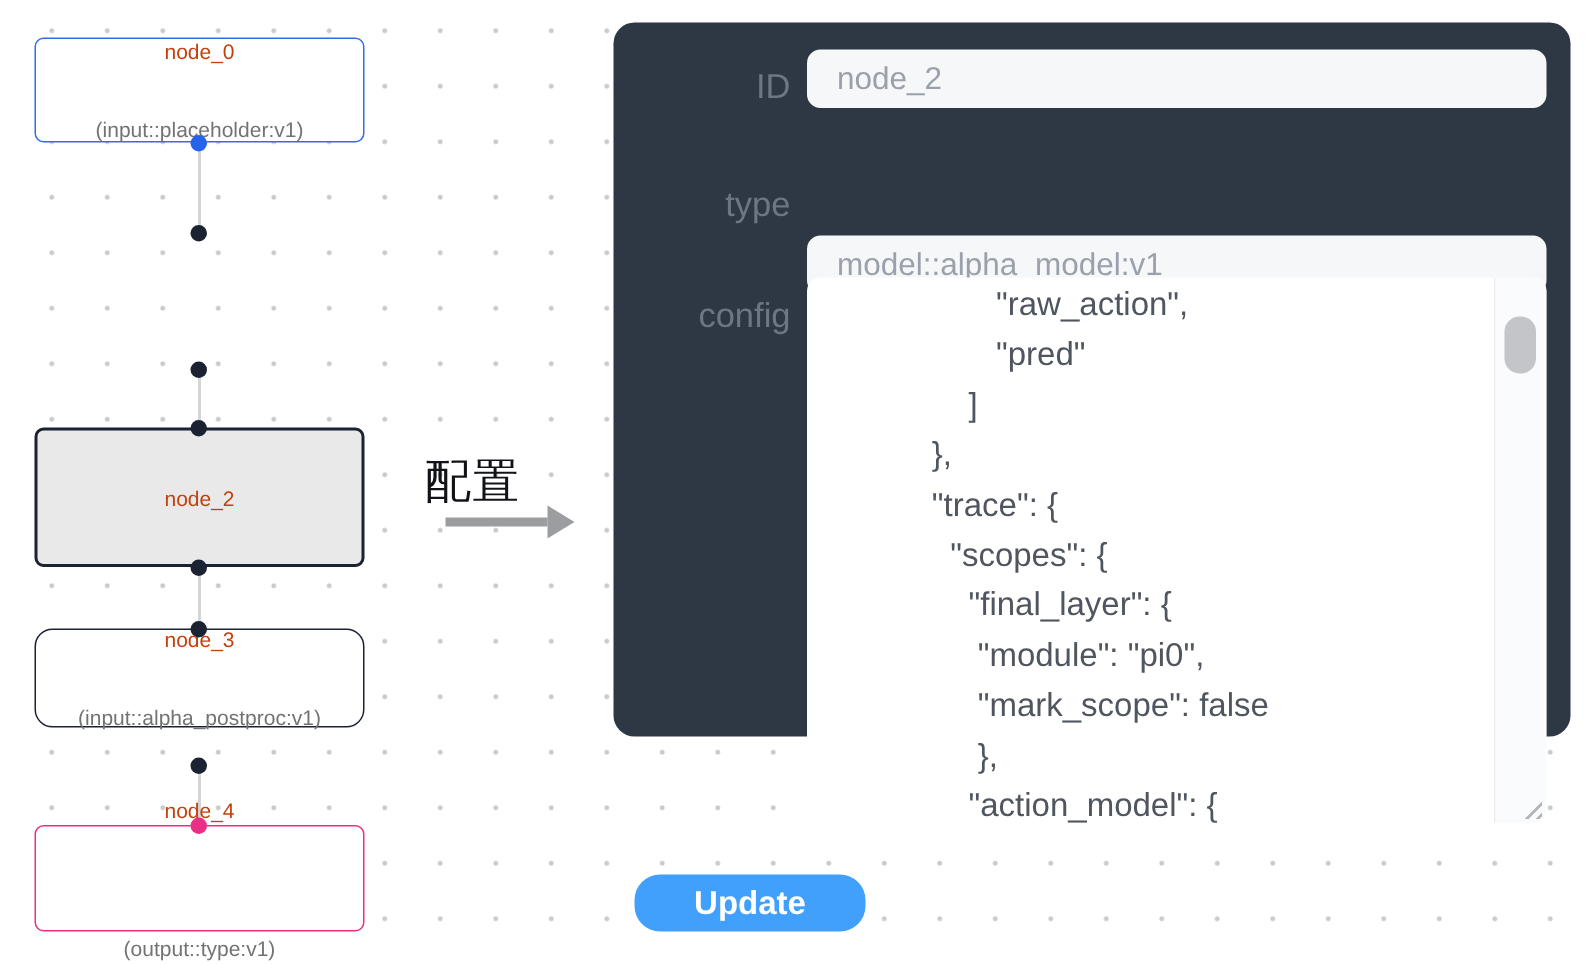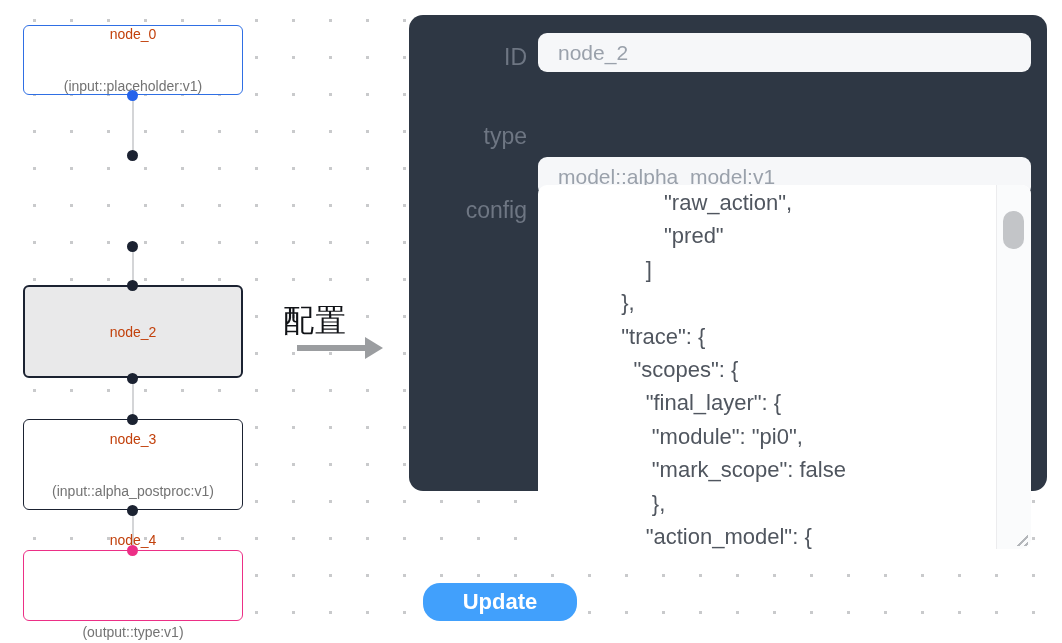--- a/index.html
+++ b/index.html
@@ -176,21 +176,21 @@
 
   <span class="port" style="top:149.5px;"></span>
   <span class="port" style="top:240.5px;"></span>
 
   <div class="node node--selected" style="top:285px;height:93px;">
     <div class="node-title">node_2</div>
   </div>
   <span class="port" style="top:279.5px;"></span>
   <span class="port" style="top:372.5px;"></span>
 
-  <div class="node" style="top:419px;height:91px;">
+  <div class="node" style="top:419px;height:66px;border-radius:12px;">
     <div class="node-title">node_3</div>
     <div class="node-subtitle">(input::alpha_postproc:v1)</div>
   </div>
   <span class="port" style="top:413.5px;"></span>
   <span class="port" style="top:504.5px;"></span>
 
   <div class="node node--output" style="top:550px;height:71px;gap:40px;">
     <div class="node-title">node_4</div>
     <div class="node-subtitle">(output::type:v1)</div>
   </div>

